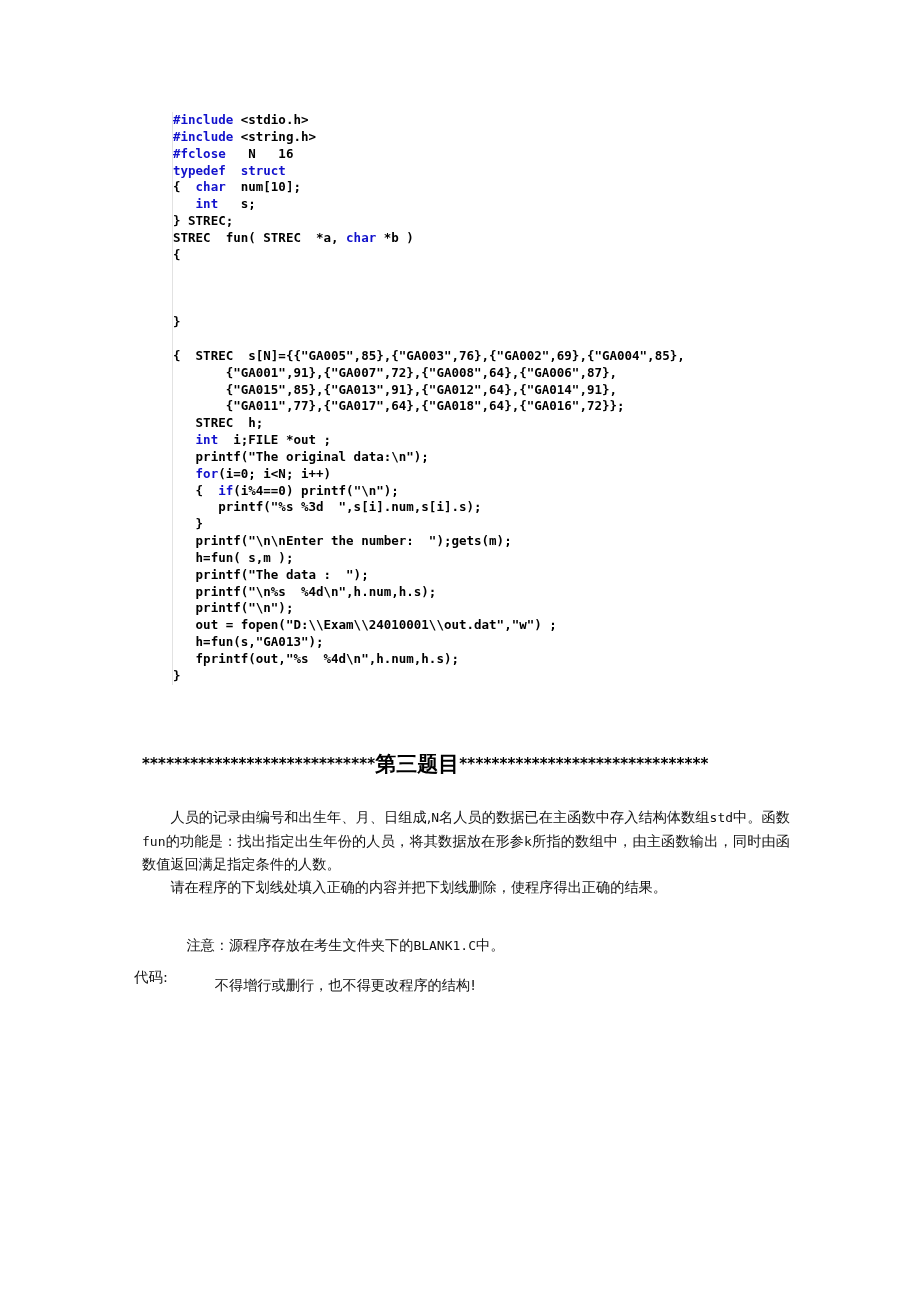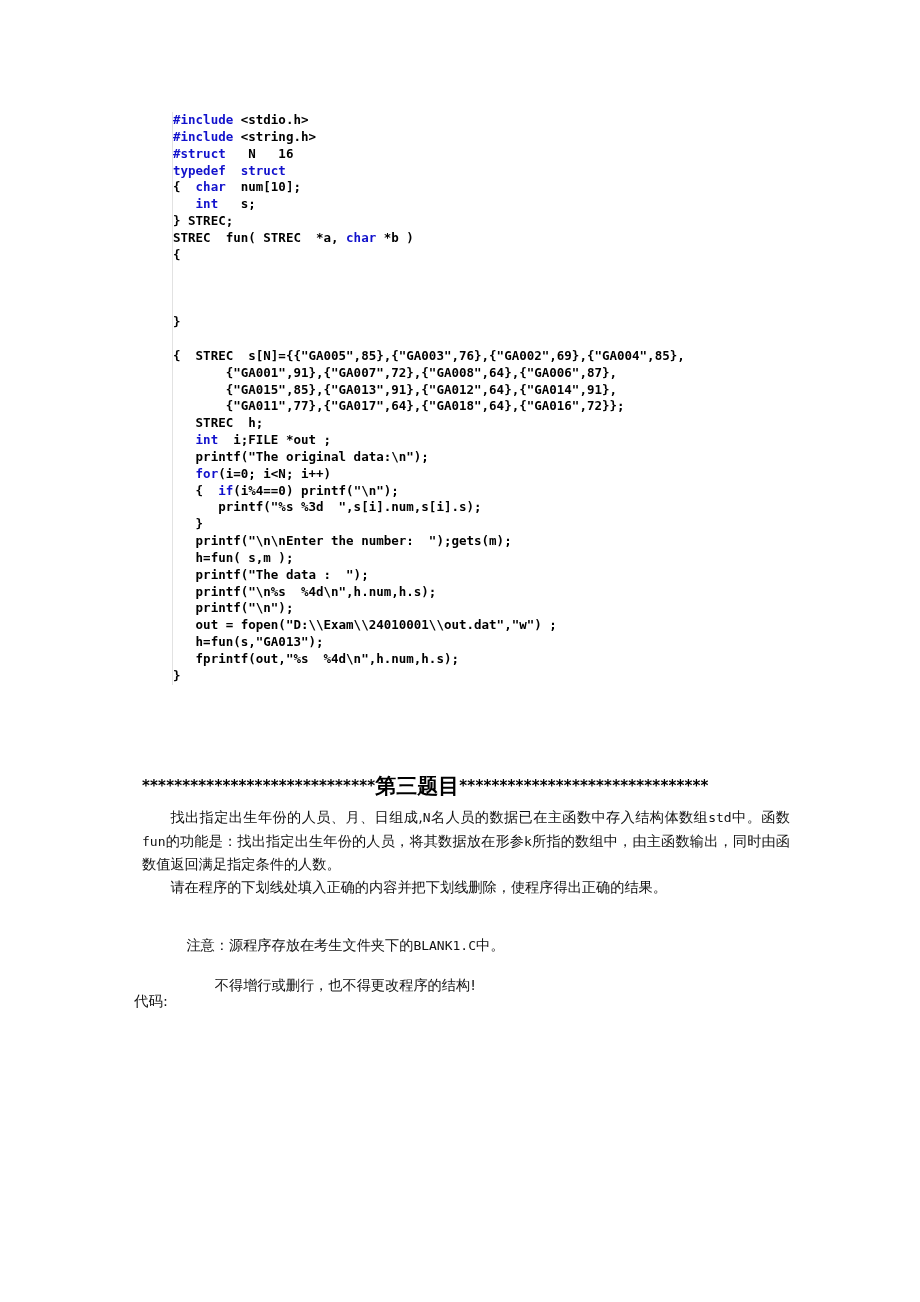--- a/index.html
+++ b/index.html
@@ -39,21 +39,21 @@
     letter-spacing: 0px;
     height: 16.85px;
   }
   .kw { color: #1111cc; }
   .blank-line { height: 16.85px; }
 
   
   .sep-heading {
     position: absolute;
     left: 142px;
-    top: 772px;
+    top: 750px;
     width: 640px;
     white-space: nowrap;
     font-weight: bold;
     color: #000000;
   }
   .sep-stars {
     font-family: "DejaVu Sans", sans-serif;
     font-size: 15px;
     letter-spacing: 0.2px;
     vertical-align: 2px;
@@ -96,35 +96,35 @@
     color: #111111;
   }
   .note-block p { margin: 16px; }
   .note-1 { padding-left: 2.0em; }
   .note-2 { padding-left: 4.0em; }
 
   
   .code-label {
     position: absolute;
     left: 134px;
-    top: 992px;
+    top: 968px;
     font-family: "DejaVu Sans", sans-serif;
     font-size: 14.5px;
     color: #111111;
   }
 </style>
 </head>
 <body>
 
 <div class="page">
 
   <div class="code-block" id="code-listing">
       <div class="code-line"><span class="kw">#include</span><span> &lt;stdio.h&gt;</span></div>
       <div class="code-line"><span class="kw">#include</span><span> &lt;string.h&gt;</span></div>
-      <div class="code-line"><span class="kw">#struct</span><span>   N   16</span></div>
+      <div class="code-line"><span class="kw">#fclose</span><span>   N   16</span></div>
       <div class="code-line"><span class="kw">typedef  struct</span></div>
       <div class="code-line"><span>{  </span><span class="kw">char</span><span>  num[10];</span></div>
       <div class="code-line"><span>   </span><span class="kw">int</span><span>   s;</span></div>
       <div class="code-line"><span>} STREC;</span></div>
       <div class="code-line"><span>STREC  fun( STREC  *a, </span><span class="kw">char</span><span> *b )</span></div>
       <div class="code-line"><span>{</span></div>
       <div class="code-line blank-line">&nbsp;</div>
       <div class="code-line blank-line">&nbsp;</div>
       <div class="code-line blank-line">&nbsp;</div>
       <div class="code-line"><span>}</span></div>
@@ -149,21 +149,21 @@
       <div class="code-line"><span>   h=fun(s,"GA013");</span></div>
       <div class="code-line"><span>   fprintf(out,"%s  %4d\n",h.num,h.s);</span></div>
       <div class="code-line"><span>}</span></div>
     </div>
 
   <div class="sep-heading">
     <span class="sep-stars">*****************************</span><span class="sep-title">第三题目</span><span class="sep-stars">*******************************</span>
   </div>
 
   <div class="prose">
-    <p><span>找出指定出生年份的人员、月、日组成,</span><span class="mono-inline">N</span><span>名人员的数据已在主函数中存入结构体数组</span><span class="mono-inline">std</span><span>中。函数</span><span class="mono-inline">fun</span><span>的功能是：找出指定出生年份的人员，将其数据放在形参</span><span class="mono-inline">k</span><span>所指的数组中，由主函数输出，同时由函数值返回满足指定条件的人数。</span></p>
+    <p><span>人员的记录由编号和出生年、月、日组成,</span><span class="mono-inline">N</span><span>名人员的数据已在主函数中存入结构体数组</span><span class="mono-inline">std</span><span>中。函数</span><span class="mono-inline">fun</span><span>的功能是：找出指定出生年份的人员，将其数据放在形参</span><span class="mono-inline">k</span><span>所指的数组中，由主函数输出，同时由函数值返回满足指定条件的人数。</span></p>
     <p>请在程序的下划线处填入正确的内容并把下划线删除，使程序得出正确的结果。</p>
   </div>
 
   <div class="note-block">
     <p class="note-1"><span>注意：源程序存放在考生文件夹下的</span><span class="mono-inline">BLANK1.C</span><span>中。</span></p>
     <p class="note-2">不得增行或删行，也不得更改程序的结构!</p>
   </div>
 
   <div class="code-label">代码:</div>
 

